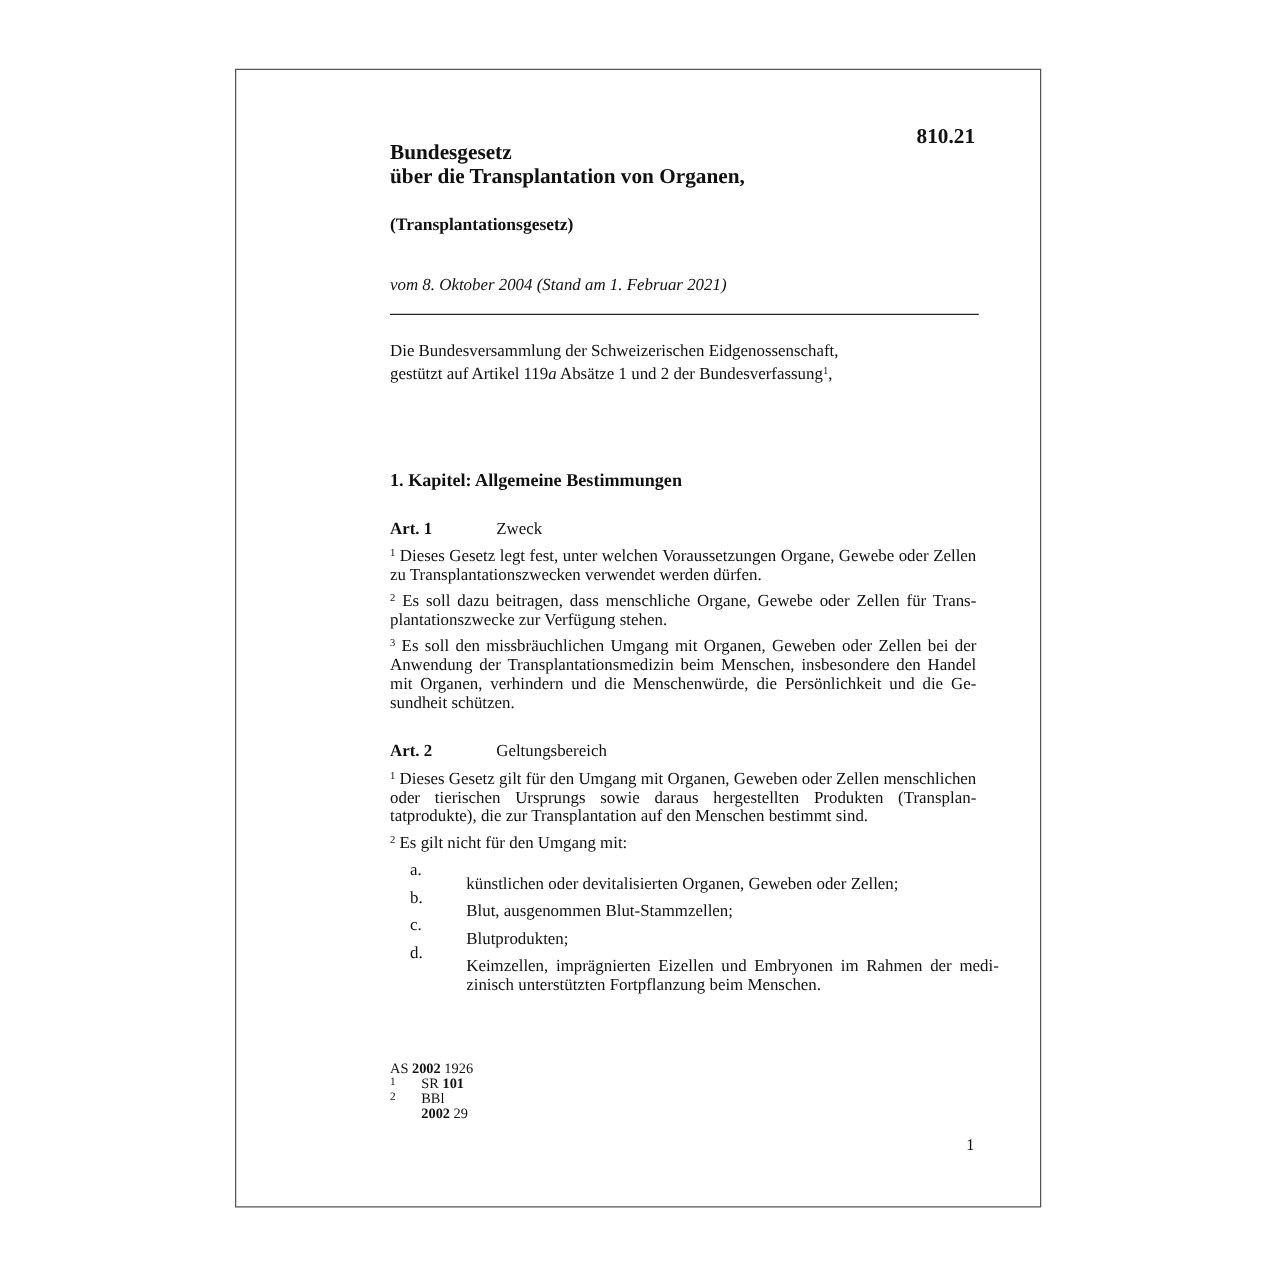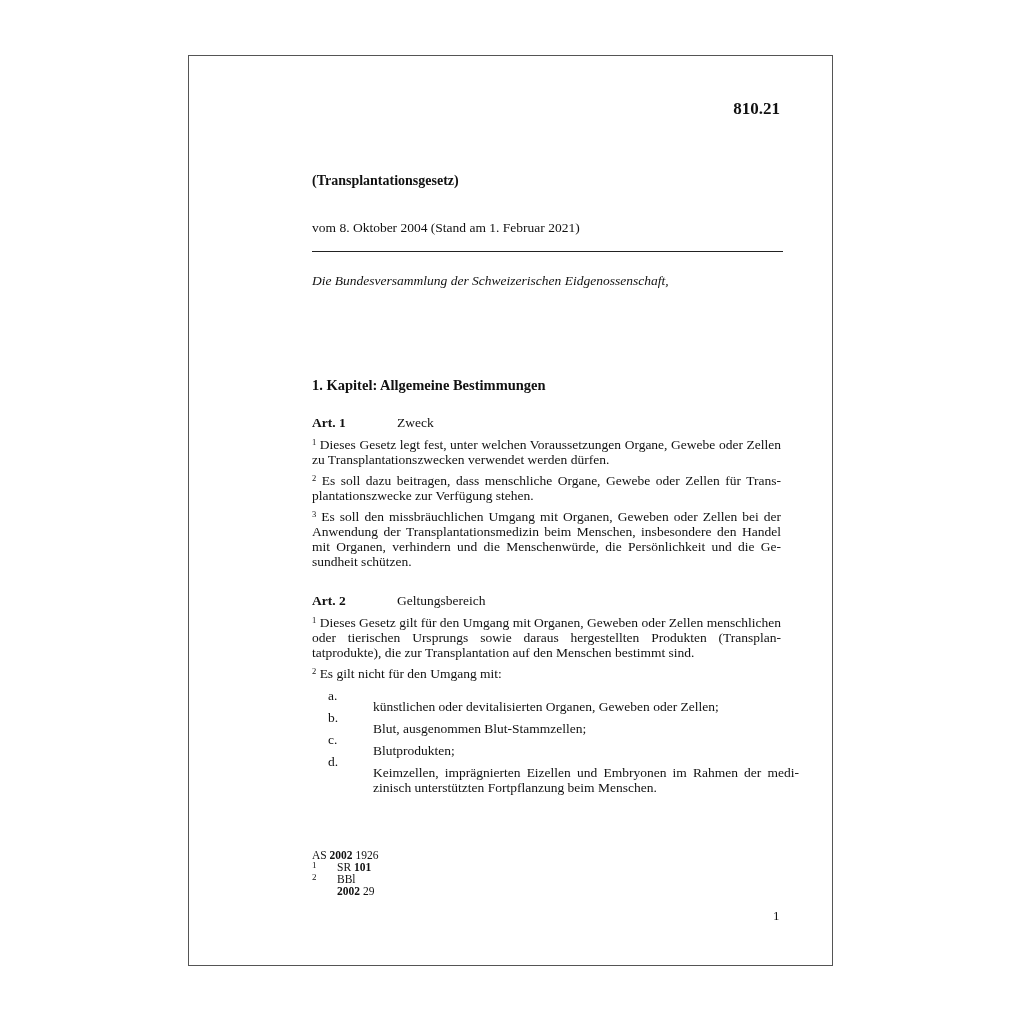--- a/index.html
+++ b/index.html
@@ -31,30 +31,31 @@
     font-weight: bold; font-size: 17px; line-height: 19px;
   }
   .title div { white-space: nowrap; }
   .short-title {
     position: absolute; left: 312px; top: 173px;
     font-weight: bold; font-size: 14px;
   }
   .date-line {
     position: absolute; left: 312px; top: 220px;
     font-size: 13.5px;
+    font-style: italic;
   }
   .rule {
     position: absolute; left: 312px; top: 251px;
     width: 471px; height: 0; border-top: 1.5px solid #222;
   }
   .preamble {
     position: absolute; left: 312px; top: 273px; width: 480px;
     font-size: 13.5px; line-height: 16px;
   }
-  .preamble .it { font-style: italic; }
+  .preamble .it { }
   .preamble .gap { margin-top: 2px; }
   .chapter {
     position: absolute; left: 312px; top: 377px;
     font-weight: bold; font-size: 14.5px;
   }
   .art-head {
     position: absolute; left: 312px;
     font-size: 13.5px;
   }
   .art-head .num { font-weight: bold; display: inline-block; width: 85px; }
@@ -85,30 +86,33 @@
   i { font-style: italic; }
 </style>
 </head>
 <body>
 
 <div class="page"></div>
 
 <div class="sr-number">810.21</div>
 
 <div class="title">
+  <div>Bundesgesetz</div>
+  <div>über die Transplantation von Organen,</div>
 </div>
 
 <div class="short-title">(Transplantationsgesetz)</div>
 
 <div class="date-line">vom 8. Oktober 2004 (Stand am 1. Februar 2021)</div>
 
 <div class="rule"></div>
 
 <div class="preamble">
   <div class="it">Die Bundesversammlung der Schweizerischen Eidgenossenschaft,</div>
+  <div class="gap"><span>gestützt auf Artikel 119</span><i>a</i><span> Absätze 1 und 2 der Bundesverfassung</span><sup>1</sup><span>,</span></div>
 </div>
 
 <div class="chapter">1. Kapitel: Allgemeine Bestimmungen</div>
 
 <div class="art-head" style="top:415px;">
   <span class="num">Art. 1</span><span>Zweck</span>
 </div>
 <div class="para" style="top:437px;">
   <sup>1</sup> <span>Dieses Gesetz legt fest, unter welchen Voraussetzungen Organe, Gewebe oder Zellen zu Transplantationszwecken verwendet werden dürfen.</span>
 </div>

